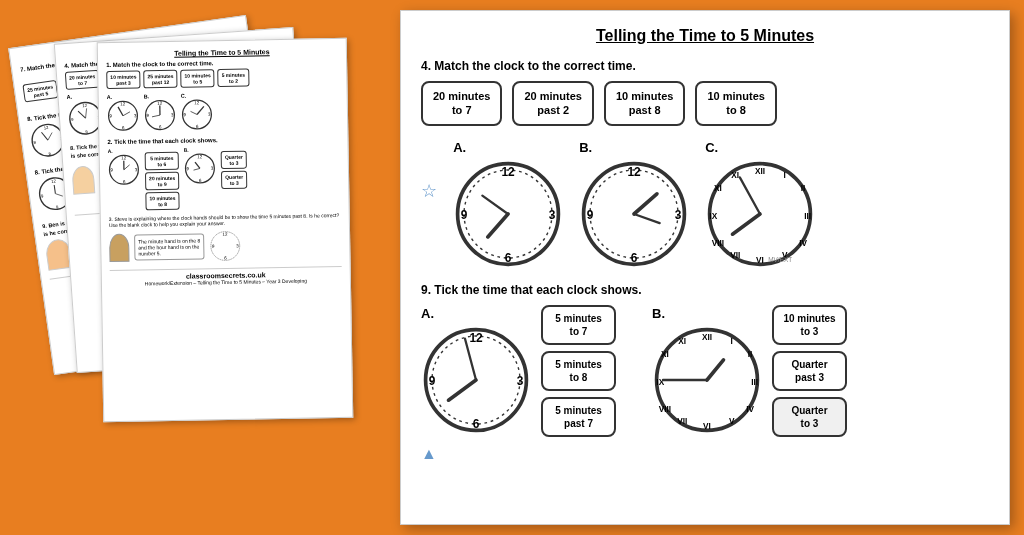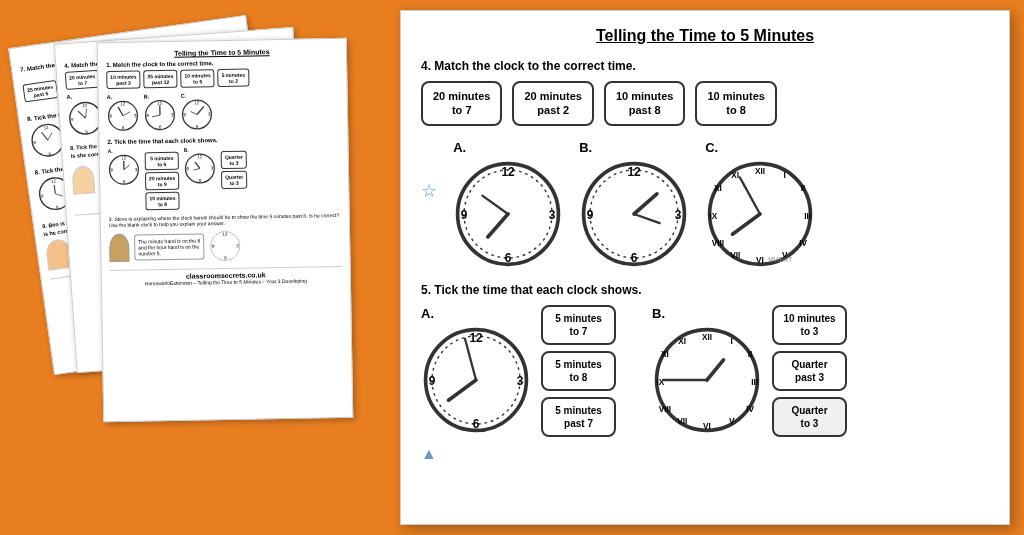--- a/index.html
+++ b/index.html
@@ -428,21 +428,21 @@
         <text x="87" y="108" text-anchor="middle" font-size="9" font-weight="bold" font-family="Arial">V</text>
         <text x="33" y="108" text-anchor="middle" font-size="9" font-weight="bold" font-family="Arial">VII</text>
 
         <line x1="60" y1="60" x2="30" y2="82" stroke="#333" stroke-width="4" stroke-linecap="round"></line>
         <line x1="60" y1="60" x2="38" y2="20" stroke="#333" stroke-width="2.5" stroke-linecap="round"></line>
         <text x="95" y="112" text-anchor="end" font-size="7" font-family="Arial" fill="#888">MV/EXT</text>
       </svg>
     </div>
   </div>
 
-  <div class="section-label">5. Tick the time that each clock shows.</div>
+  <div class="section-label">9. Tick the time that each clock shows.</div>
 
   <div class="section5">
 
     <div class="clock-with-options">
       <div class="clock-item">
         <div class="clock-letter">A.</div>
         <svg width="110" height="110" viewBox="0 0 120 120">
           <circle cx="60" cy="60" r="55" fill="white" stroke="#333" stroke-width="4"></circle>
           <circle cx="60" cy="60" r="48" fill="white" stroke="#333" stroke-width="1.5" stroke-dasharray="3,4"></circle>
           <text x="60" y="18" text-anchor="middle" font-size="13" font-weight="bold" font-family="Arial">12</text>

